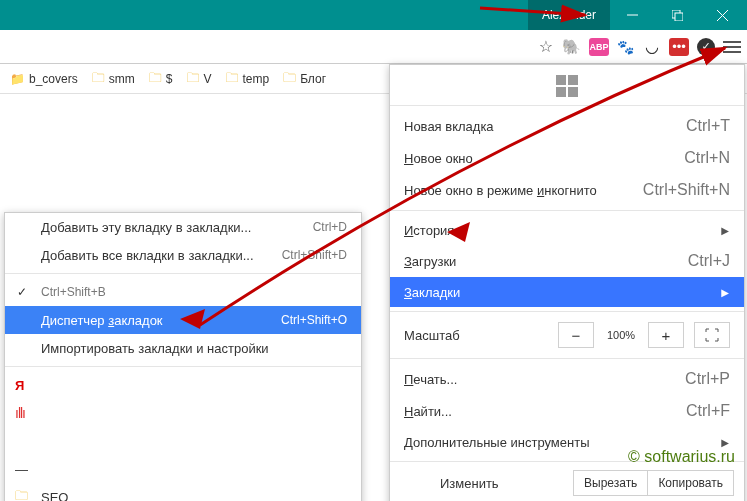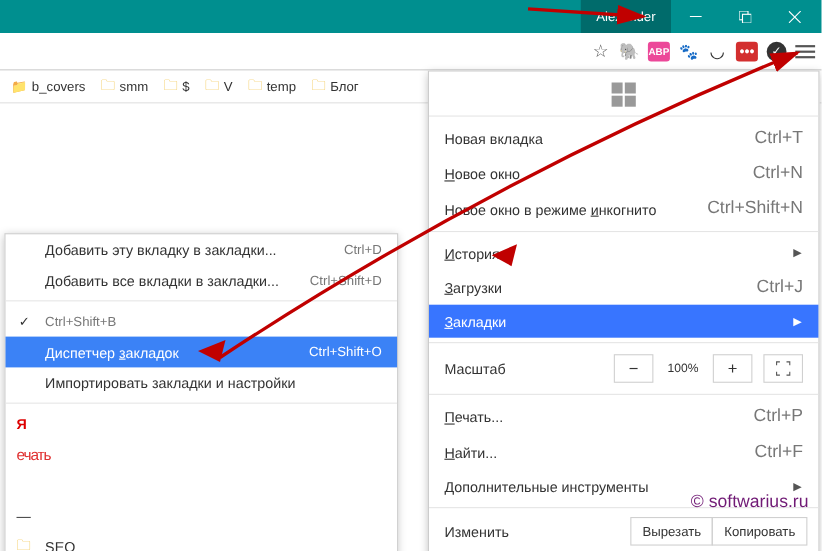--- a/index.html
+++ b/index.html
@@ -47,40 +47,40 @@
   
   .zoomrow { display: flex; align-items: center; padding: 6px 14px; }
   .zoomrow .lbl { flex: 1; }
   .zoomrow .zctl { display: flex; align-items: center; gap: 0; }
   .zoomrow .zb { width: 36px; height: 26px; border: 1px solid #d0d0d0; display: flex; align-items: center; justify-content: center; font-size: 15px; }
   .zoomrow .zv { width: 54px; text-align: center; font-size: 11px; }
   .zoomrow .fs { width: 36px; height: 26px; border: 1px solid #d0d0d0; display: flex; align-items: center; justify-content: center; margin-left: 10px; }
 
   
   .editrow { display: flex; align-items: stretch; padding: 4px 10px; }
-  .editrow .elbl { flex: 1; display: flex; align-items: center; padding-left: 4px; }
+  .editrow .elbl { flex: 1; display: flex; align-items: center; padding-left: 4px; margin-left: 36px; }
   .editrow .eb { border: 1px solid #d0d0d0; padding: 5px 10px; font-size: 12px; margin-left: -1px; }
 
   
   .submenu { position: absolute; top: 212px; left: 4px; width: 358px; background: #fff; border: 1px solid #ccc; box-shadow: 0 2px 8px rgba(0,0,0,0.25); font-size: 13px; color: #333; }
   .submenu .row { display: flex; align-items: center; justify-content: space-between; padding: 6px 14px 6px 36px; min-height: 28px; position: relative; }
   .submenu .row.sel { background: #3b82f6; color: #fff; }
   .submenu .sc { color: #777; font-size: 12px; }
   .submenu .row.sel .sc { color: #fff; }
   .submenu .chk { position: absolute; left: 12px; font-size: 12px; color: #333; }
   .submenu .sep { height: 1px; background: #e5e5e5; margin: 4px 0; }
   .fic { position: absolute; left: 10px; font-size: 13px; }
   .ya { color: #d00; font-weight: bold; }
   .bars { color: #e03030; font-size: 14px; letter-spacing: -1px; }
   .grn { background: #2a9040; width: 14px; height: 14px; border-radius: 50%; }
   .fld { color: #f0c040; }
 
   
   .arrow { position: absolute; pointer-events: none; }
-  .watermark { position: absolute; right: 12px; bottom: 35px; color: #701a75; font-size: 16px; }
+  .watermark { position: absolute; right: 12px; bottom: 35px; color: #4d7c0f; font-size: 16px; }
 </style>
 </head>
 <body>
 
 <div class="titlebar">
   <div class="user">Alexander</div>
   <div class="winbtn">
       <svg width="11" height="11">
         <line x1="0" y1="5" x2="11" y2="5" stroke-width="1"></line>
       </svg>
@@ -235,21 +235,21 @@
       <span class="sc">Ctrl+Shift+O</span>
     </div>
   <div class="row">
       <span>Импортировать закладки и настройки</span>
     </div>
   <div class="sep"></div>
   <div class="row">
       <span class="fic ya">Я</span>
     </div>
   <div class="row">
-      <span class="fic bars">ечать</span>
+      <span class="fic bars">ıllı</span>
     </div>
   <div class="row">
       <span class="fic"><span class="grn"></span></span>
     </div>
   <div class="row">
       <span class="fic">—</span>
     </div>
   <div class="row">
       <span class="fic fld">🗀</span>
       <span>SEO</span>

